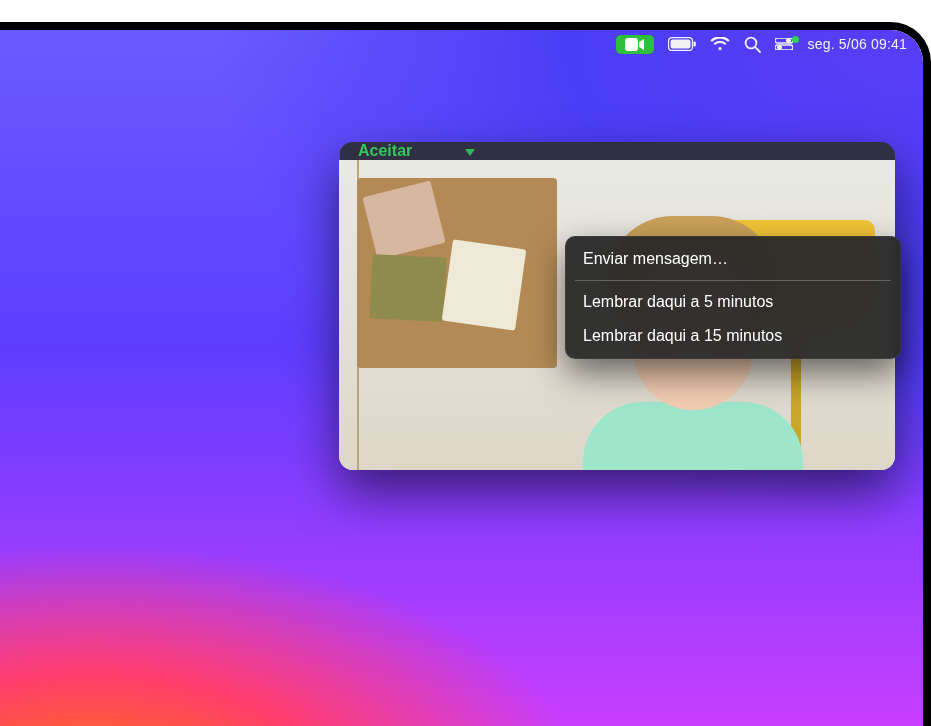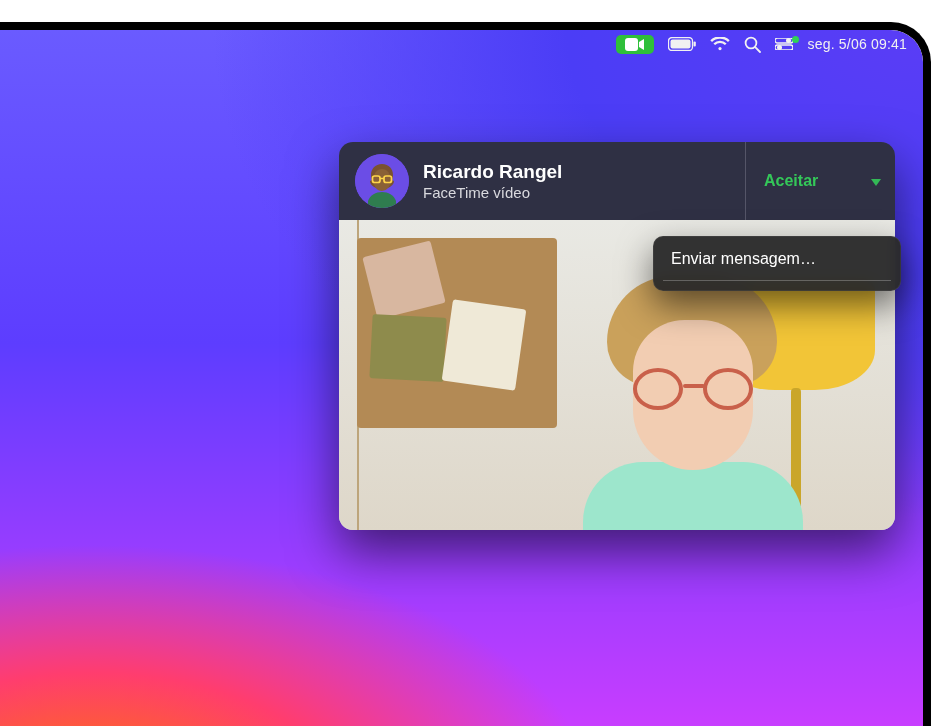--- a/index.html
+++ b/index.html
@@ -167,21 +167,21 @@
   }
   .preview .shirt{
     position:absolute;bottom:0;left:6px;width:220px;height:80px;
     background:#9de6cc;border-radius:60px 60px 0 0;
   }
 
   
   .dropdown{
     position:absolute;
     top:94px;right:-6px;
-    width:248px;
+    width:336px;
     background:var(--menu-bg);
     border-radius:10px;
     padding:6px 0;
     color:#fff;
     box-shadow:0 14px 34px rgba(0,0,0,.55),0 0 0 1px rgba(255,255,255,.06) inset;
     backdrop-filter:blur(6px);
     font-size:16px;
   }
   .dropdown .item{
     padding:8px 18px;
@@ -240,37 +240,20 @@
         </svg>
         <span class="dot"></span>
       </span>
 
       <span class="datetime">seg. 5/06  09:41</span>
     </div>
 
     <div class="notif">
 
       <div class="notif-header">
-        <div class="caller">
-          <div class="avatar">
-            <svg viewBox="0 0 54 54">
-              <circle cx="27" cy="27" r="27" fill="#6b4de6"></circle>
-              <path d="M27 10c7 0 11 5 11 11 0 3-1 5-1 5l2 1c0 4-5 8-12 8s-12-4-12-8l2-1s-1-2-1-5c0-6 4-11 11-11Z" fill="#7a5230"></path>
-              <ellipse cx="27" cy="26" rx="9" ry="11" fill="#8a6136"></ellipse>
-              <rect x="17.5" y="22" width="7.5" height="6.5" rx="2" fill="none" stroke="#ffd54a" stroke-width="1.7"></rect>
-              <rect x="29" y="22" width="7.5" height="6.5" rx="2" fill="none" stroke="#ffd54a" stroke-width="1.7"></rect>
-              <line x1="25" y1="24.5" x2="29" y2="24.5" stroke="#ffd54a" stroke-width="1.7"></line>
-              <path d="M13 47c2-6 8-9 14-9s12 3 14 9v7H13v-7Z" fill="#2f7d4f"></path>
-            </svg>
-          </div>
-          <div class="caller-text">
-            <div class="caller-name">Ricardo Rangel</div>
-            <div class="caller-sub">FaceTime vídeo</div>
-          </div>
-        </div>
 
         <div class="actions">
           <div class="action-btn accept">
             <span>Aceitar</span>
             <span class="chevron">
               <svg width="10" height="7" viewBox="0 0 10 7">
                   <path d="M0 0h10L5 7Z"></path>
                 </svg>
             </span>
           </div>
@@ -296,18 +279,20 @@
               <div class="lens l"></div>
               <div class="lens r"></div>
               <div class="bridge"></div>
             </div>
         </div>
       </div>
 
       <div class="dropdown">
         <div class="item">Enviar mensagem…</div>
         <hr>
+        <div class="item">Lembrar daqui a 5 minutos</div>
+        <div class="item">Lembrar daqui a 15 minutos</div>
       </div>
 
     </div>
 
   </div>
 </div>
 
 </body></html>

